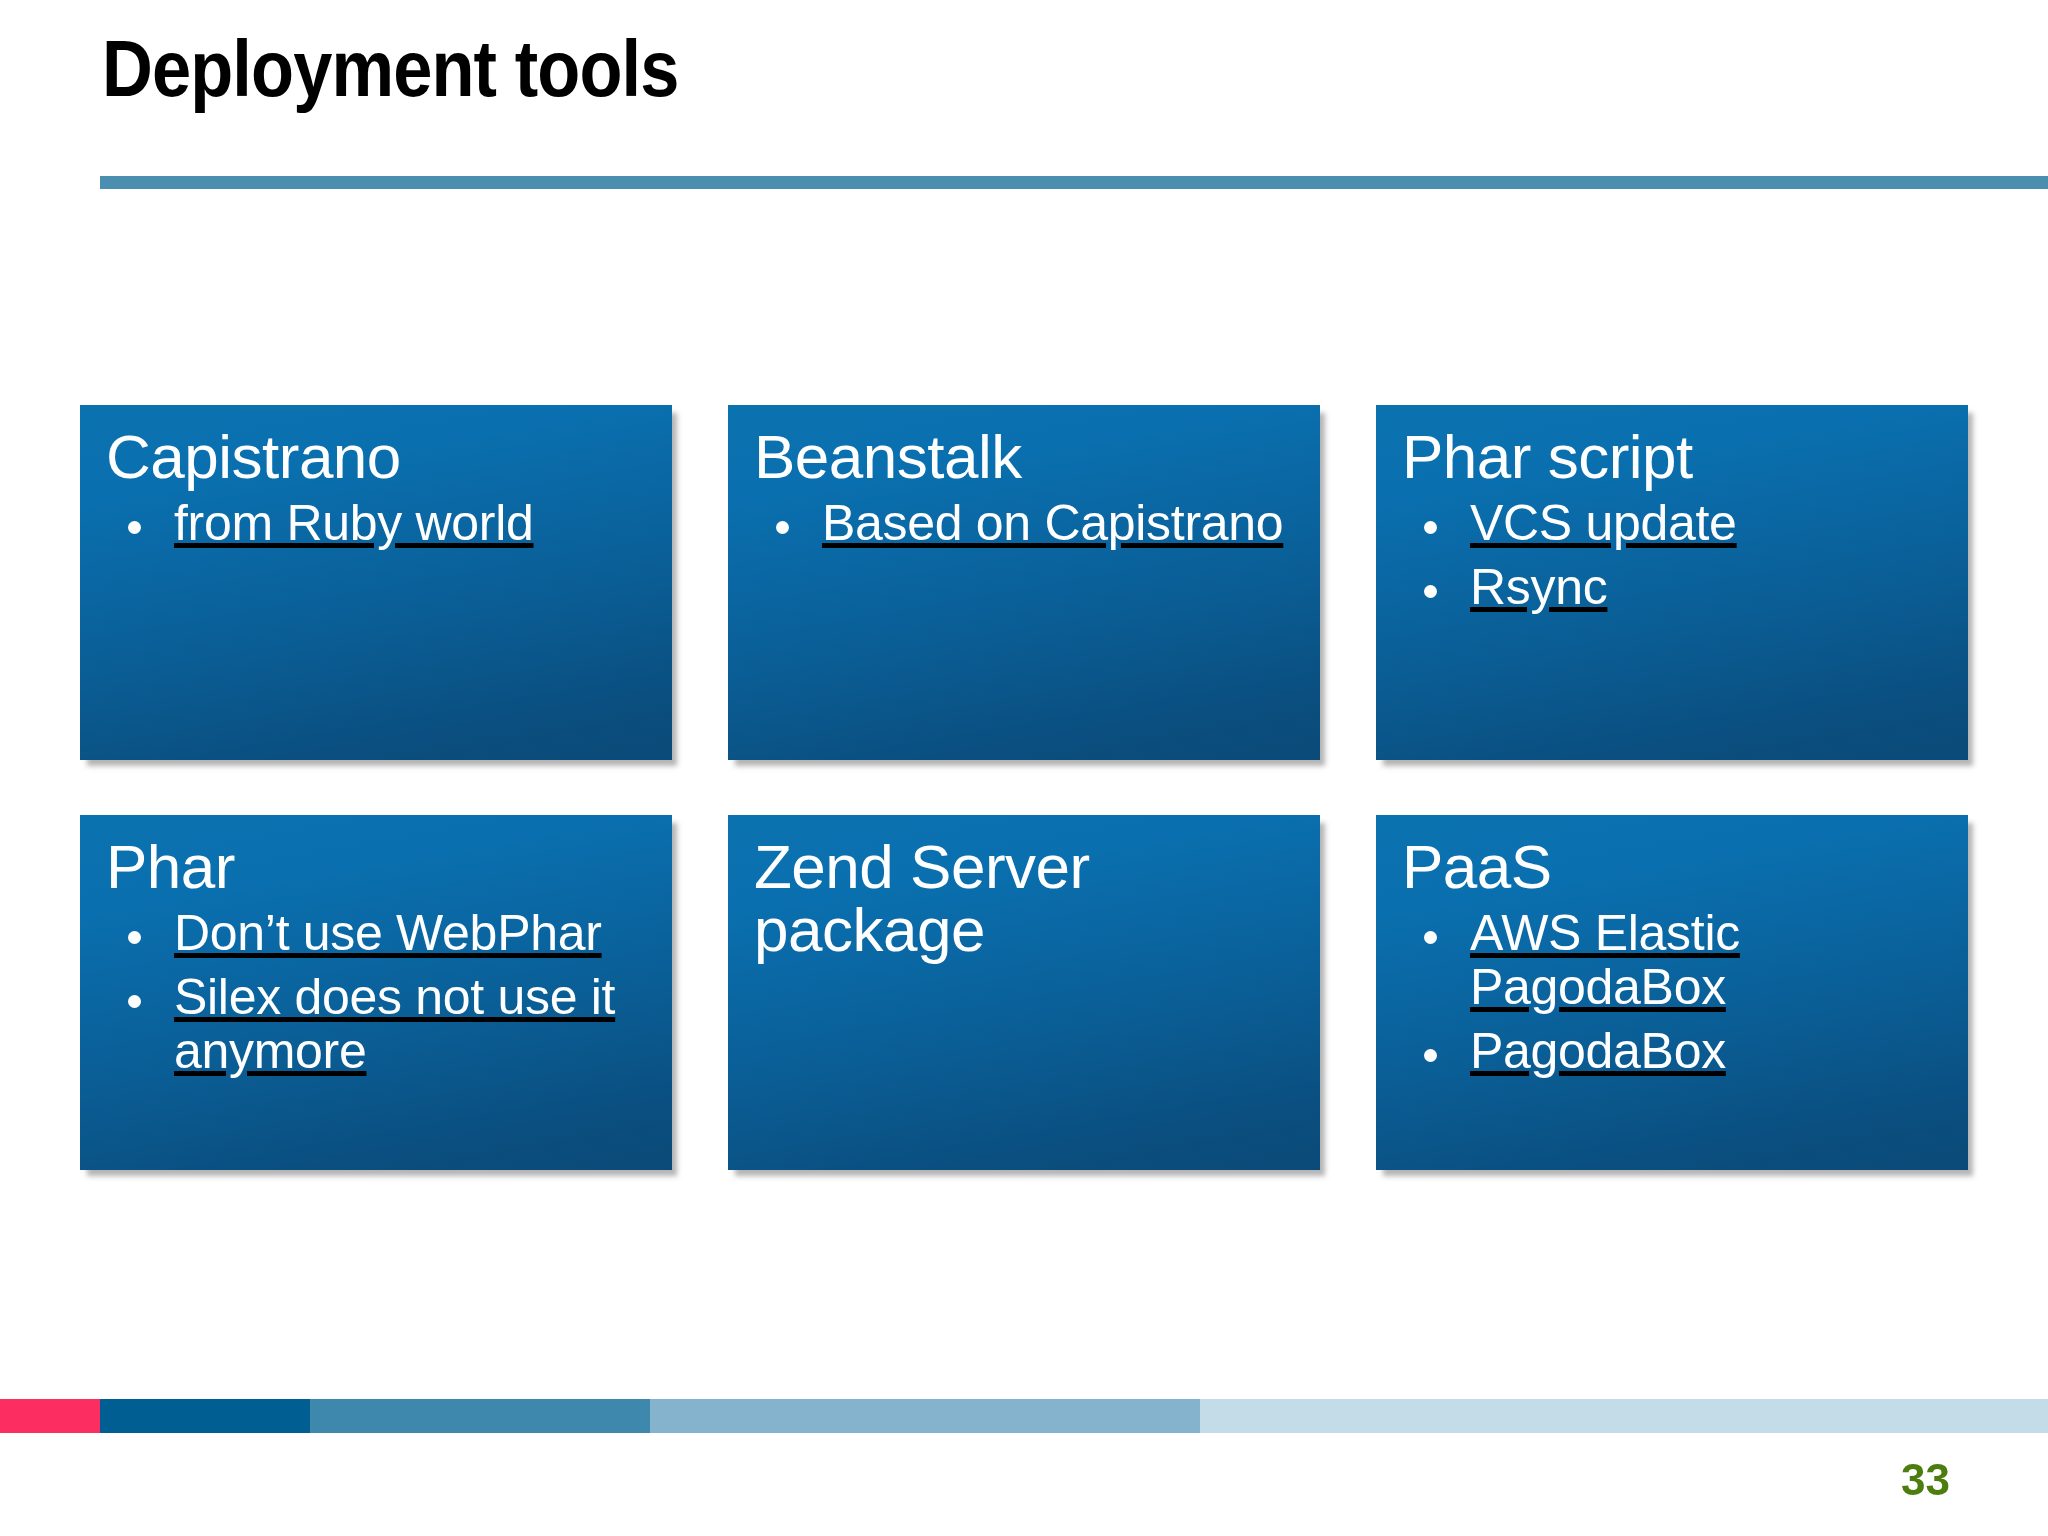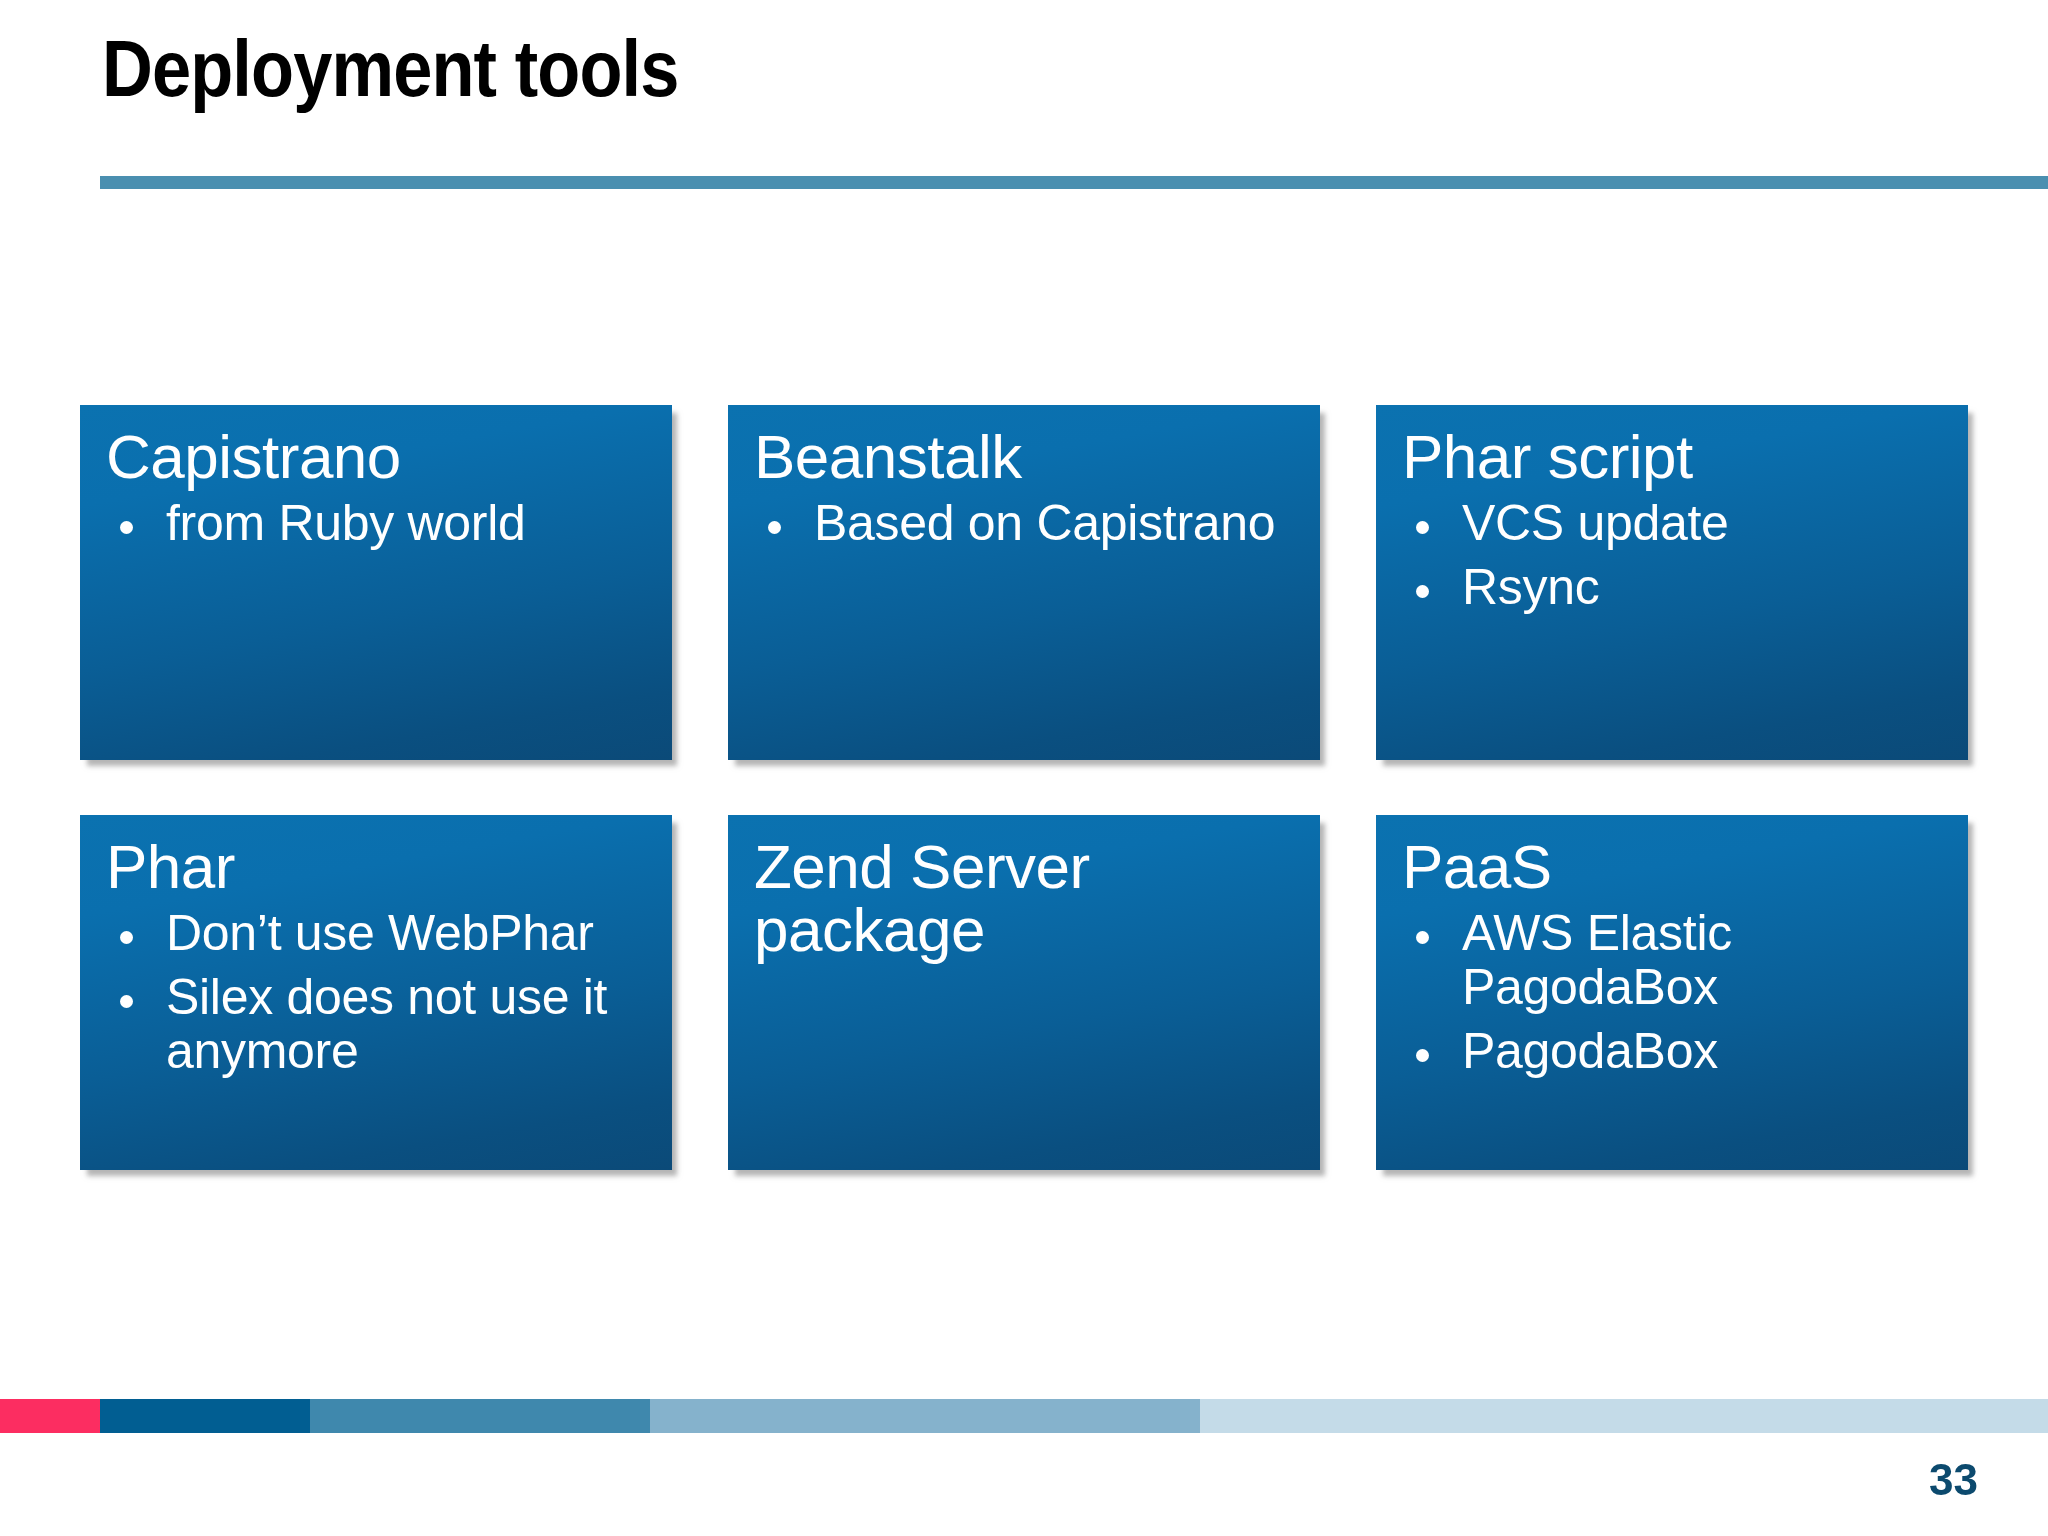--- a/index.html
+++ b/index.html
@@ -67,22 +67,23 @@
     color: #ffffff;
     font-size: 62px;
     font-weight: normal;
     line-height: 1.02;
     margin: 0 0 8px 0;
     letter-spacing: -0.5px;
   }
 
   .card-bullets {
     list-style: none;
-    margin: 0;
+    margin: 8px;
     padding: 0;
+    text-decoration: underline;
   }
 
   .card-bullets li {
     position: relative;
     color: #ffffff;
     font-size: 50px;
     line-height: 1.08;
     padding-left: 60px;
     margin-bottom: 10px;
     letter-spacing: -0.3px;
@@ -108,23 +109,22 @@
     display: flex;
   }
   .bottom-bar .seg { height: 100%; }
 
   .page-number {
     position: absolute;
     left: 1901px;
     top: 1455px;
     font-size: 44px;
     font-weight: bold;
-    color: #0c4a6e;
+    color: #4d7c0f;
     letter-spacing: 0px;
-    margin-left: 28px;
   }
 </style>
 </head>
 <body>
 
 <div class="slide-title">Deployment tools</div>
 
 <div class="title-rule" style="background: rgb(74, 143, 176);"></div>
 
 <div class="card-grid">

